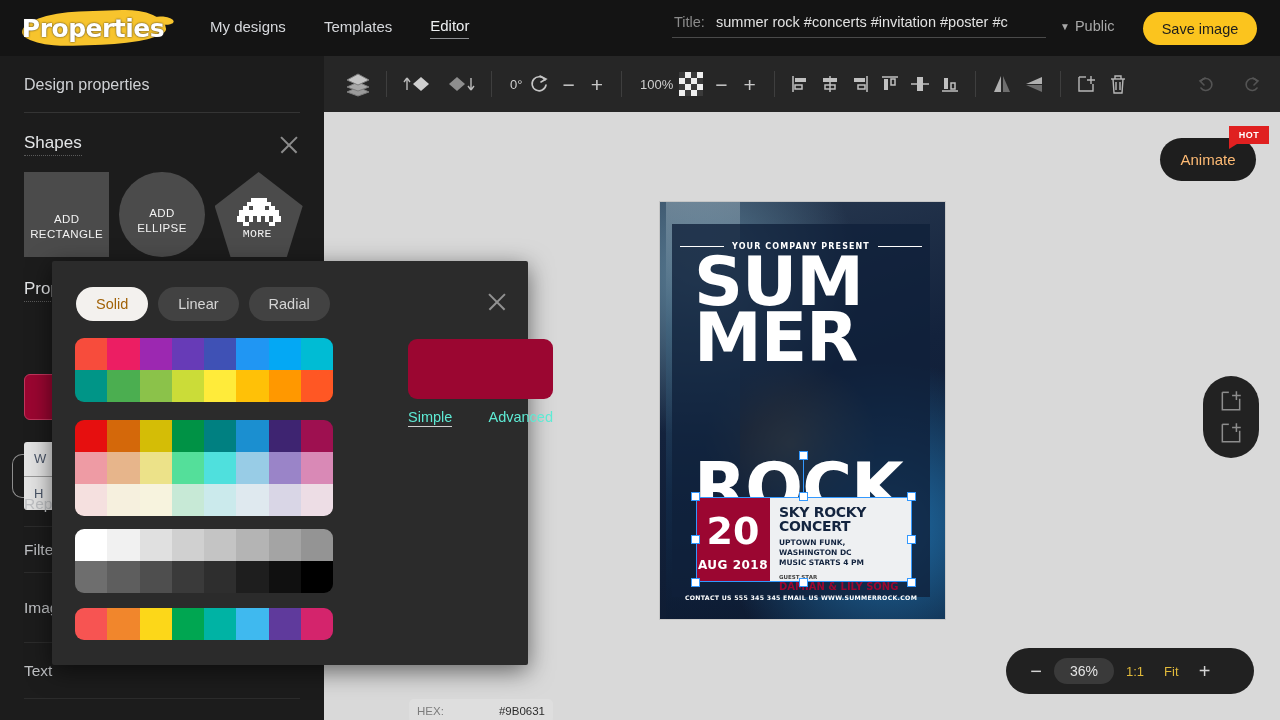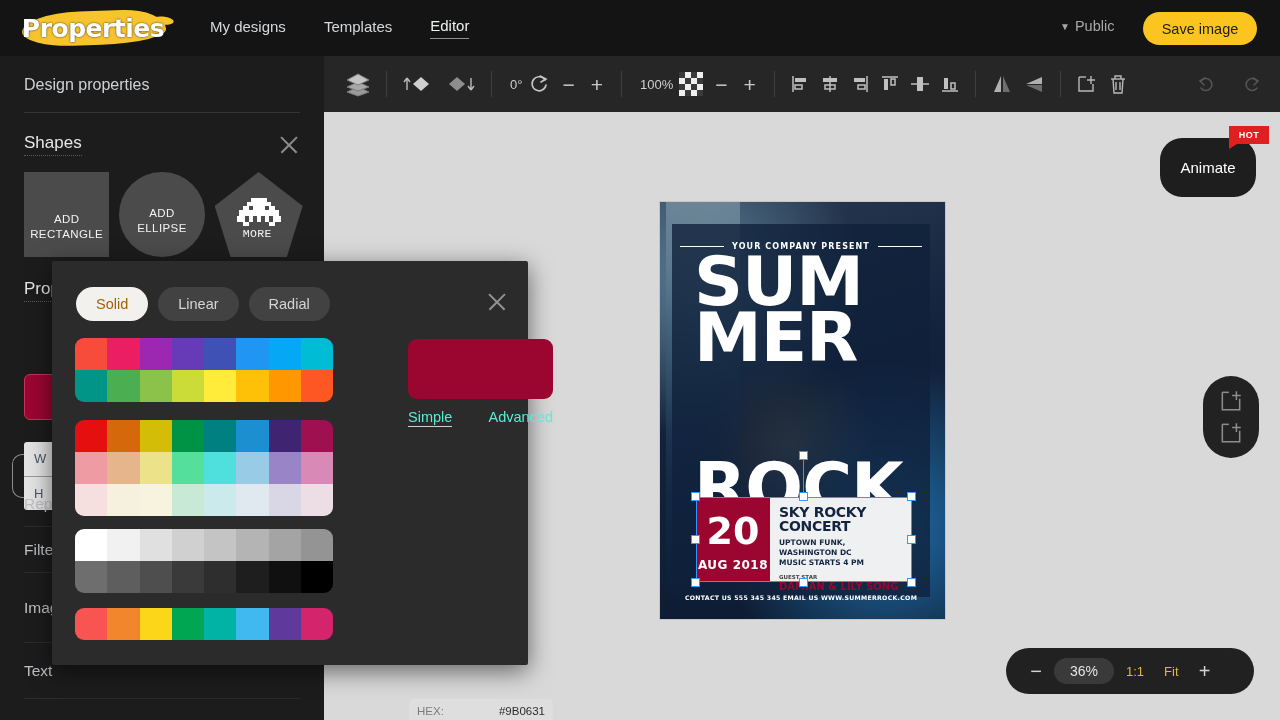--- a/index.html
+++ b/index.html
@@ -248,22 +248,22 @@
   .sel-box { position:absolute; left:36px; top:295px; width:216px; height:85px; }
   .sel-box .edge { position:absolute; border:1px solid #3399ff; inset:0; }
   .hnd {
     position:absolute; width:9px; height:9px; background:#fff;
     border:1.5px solid #3399ff;
   }
   .rot-line { position:absolute; left:107px; top:-38px; width:1px; height:38px; background:#3399ff; }
   .rot-hnd { position:absolute; left:103px; top:-46px; width:9px; height:9px; background:#fff; border:1.5px solid #3399ff;}
 
   .animate-btn {
-    position:absolute; left:1160px; top:138px; width:96px; height:59px;
-    background:#1e1e1e; border-radius:22px; color:#ffffff;
+    position:absolute; left:1160px; top:138px; width:96px; height:43px;
+    background:#1e1e1e; border-radius:22px; color:#fdba74;
     display:flex; align-items:center; justify-content:center;
     font-size:15px; cursor:pointer; z-index:12;
   }
   .hot-badge {
     position:absolute; left:1229px; top:126px; width:40px; height:18px;
     background:#e02020; color:#fff; font-size:9px; font-weight:bold;
     display:flex; align-items:center; justify-content:center; z-index:13;
     letter-spacing:.5px;
   }
   .hot-badge:after{
@@ -337,20 +337,25 @@
     <div class="logo-wrap">
       <div class="logo-brush"></div>
       <div class="logo-text">Properties</div>
     </div>
     <div class="nav">
       <div class="nav-link">My designs</div>
       <div class="nav-link">Templates</div>
       <div class="nav-link active">Editor</div>
     </div>
 
+    <div class="title-area">
+      <input class="title-field" readonly="" style="">
+      <div class="title-label">Title:</div>
+      <div class="title-value">summer rock #concerts #invitation #poster #c</div>
+    </div>
 
     <div class="public-sel">
       <span class="caret-dn">▼</span>
       <span>Public</span>
     </div>
     <button class="save-btn">Save image</button>
   </div>
 
   <div class="sidebar">
     <div class="sb-title">Design properties</div>

